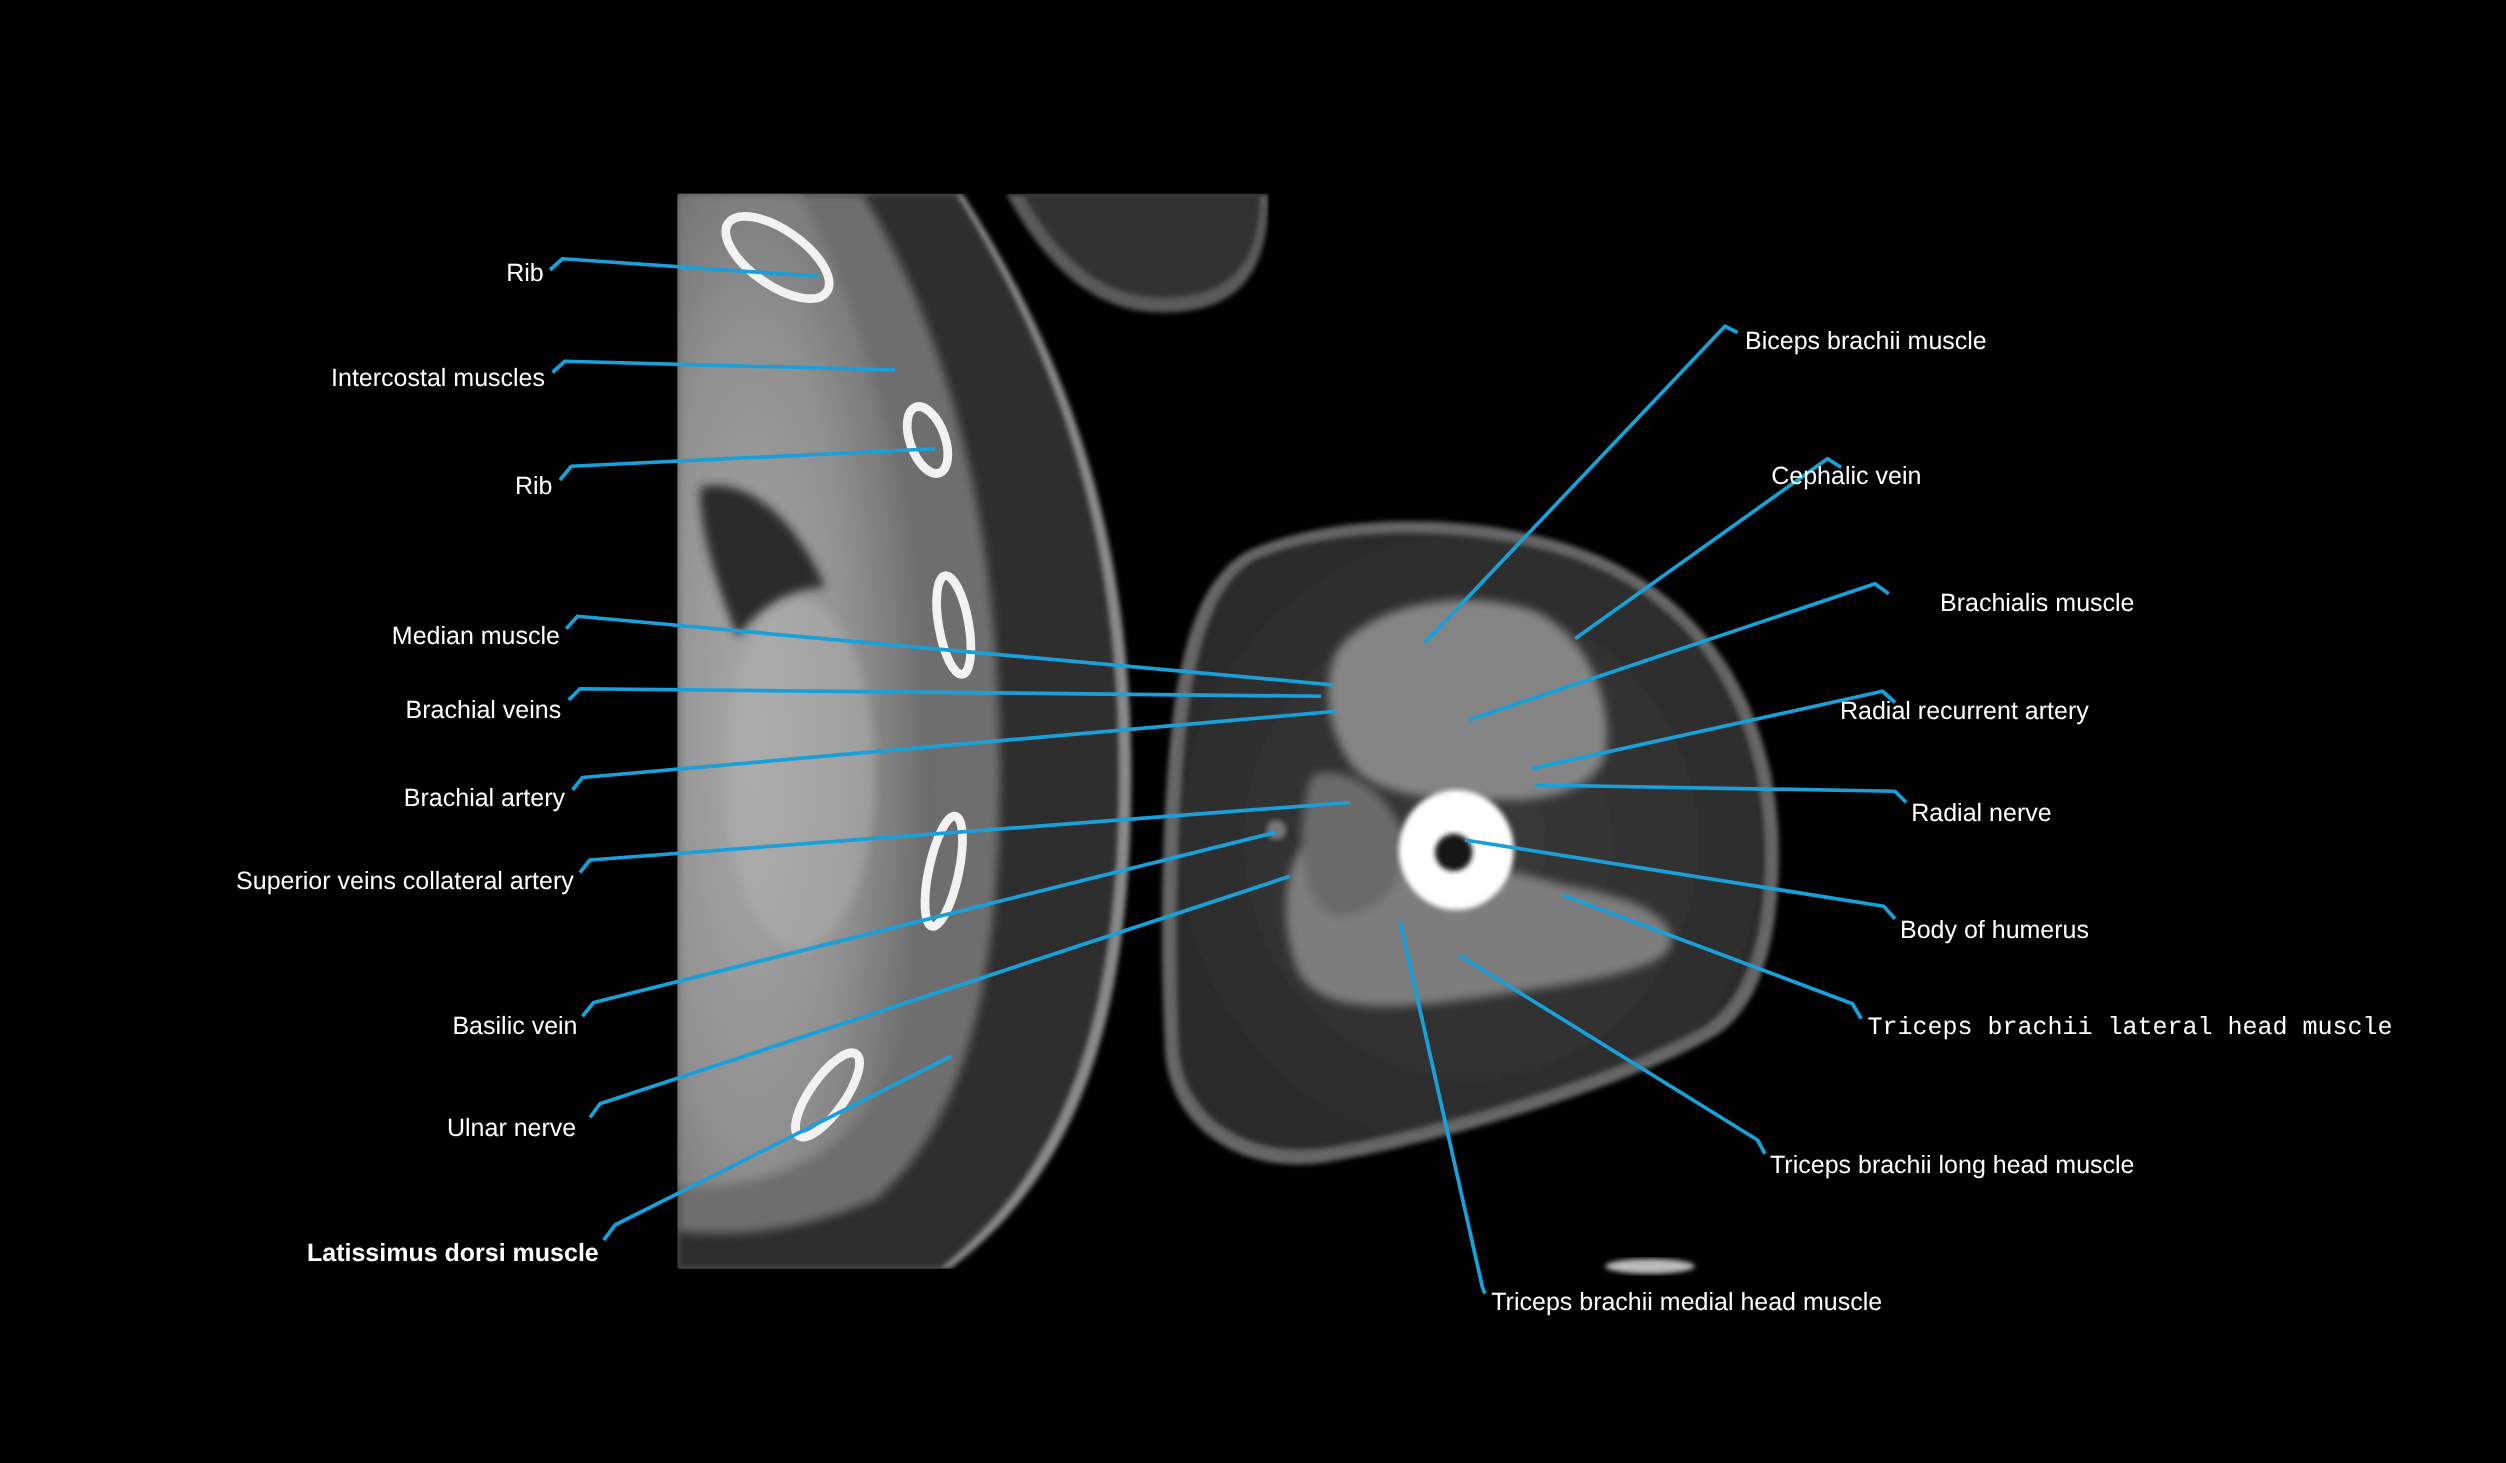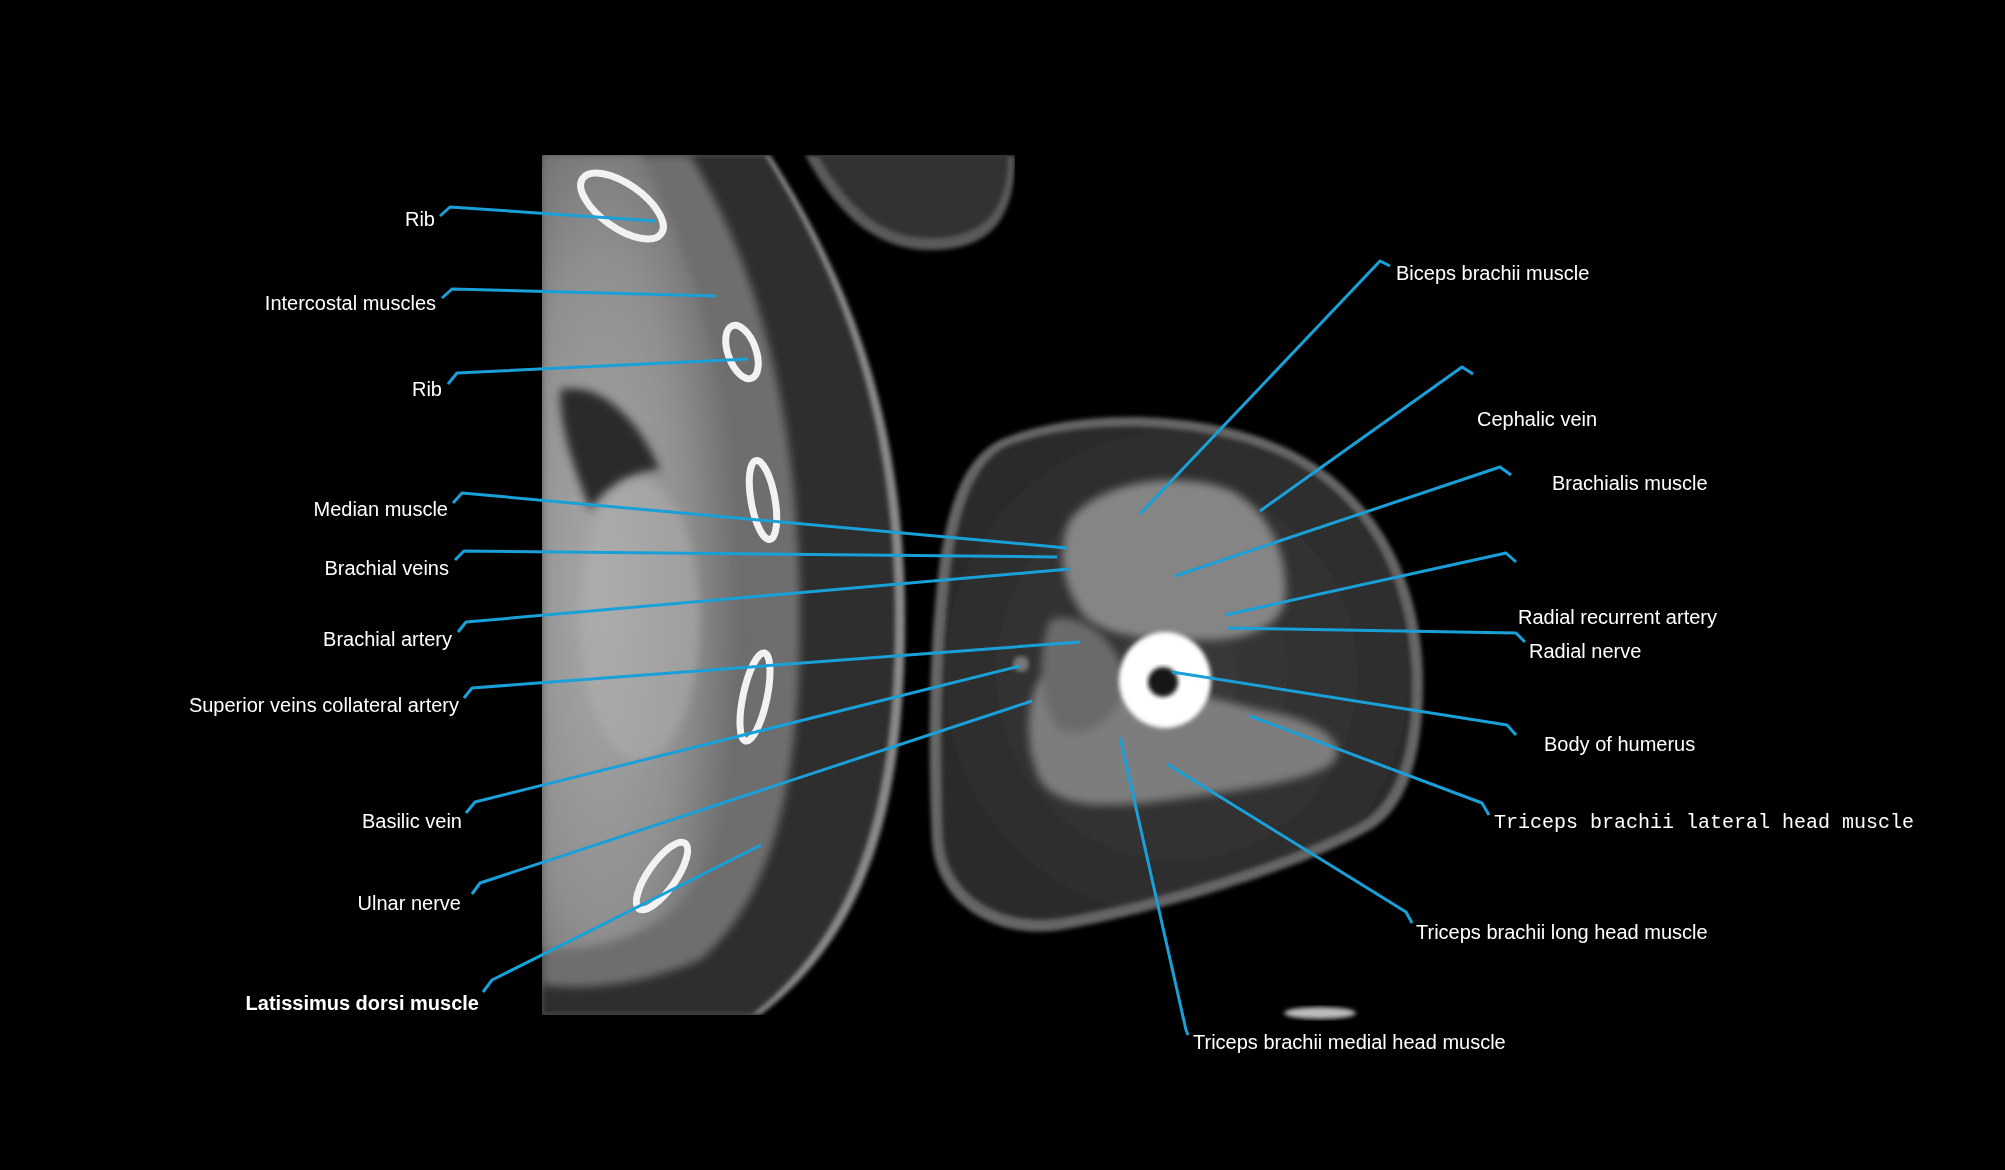--- a/index.html
+++ b/index.html
@@ -110,22 +110,22 @@
       <div class="label left" style="right: 1569px; top: 288px;">Intercostal muscles</div>
       <div class="label left" style="right: 1563px; top: 374px;">Rib</div>
       <div class="label left" style="right: 1557px; top: 494px;">Median muscle</div>
       <div class="label left" style="right: 1556px; top: 553px;">Brachial veins</div>
       <div class="label left" style="right: 1553px; top: 624px;">Brachial artery</div>
       <div class="label left" style="right: 1546px; top: 690px;">Superior veins collateral artery</div>
       <div class="label left" style="right: 1543px; top: 806px;">Basilic vein</div>
       <div class="label left" style="right: 1544px; top: 888px; margin-left: 38px;">Ulnar nerve</div>
       <div class="label left" style="right: 1526px; top: 988px; font-weight: bold;">Latissimus dorsi muscle</div>
       <div class="label right" style="left: 1396px; top: 258px;">Biceps brachii muscle</div>
-      <div class="label right" style="left: 1477px; top: 366px; margin-top: 38px;">Cephalic vein</div>
+      <div class="label right" style="left: 1417px; top: 366px;">Cephalic vein</div>
       <div class="label right" style="left: 1512px; top: 468px; margin-left: 40px;">Brachialis muscle</div>
-      <div class="label right" style="left: 1518px; top: 554px; margin-top: 48px;">Radial recurrent artery</div>
+      <div class="label right" style="left: 1472px; top: 554px;">Radial recurrent artery</div>
       <div class="label right" style="left: 1529px; top: 636px;">Radial nerve</div>
-      <div class="label right" style="left: 1520px; top: 729px; margin-left: 24px;">Body of humerus</div>
+      <div class="label right" style="left: 1520px; top: 729px;">Body of humerus</div>
       <div class="label right" style="left: 1494px; top: 808px; font-family: Liberation Mono, monospace;">Triceps brachii lateral head muscle</div>
       <div class="label right" style="left: 1416px; top: 917px;">Triceps brachii long head muscle</div>
       <div class="label right" style="left: 1193px; top: 1027px;">Triceps brachii medial head muscle</div>
     </div>
 </div>
 
 </body></html>

